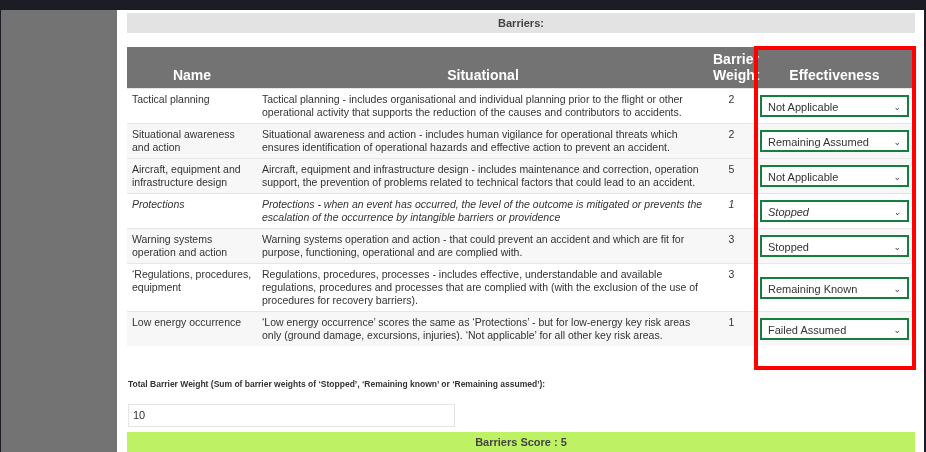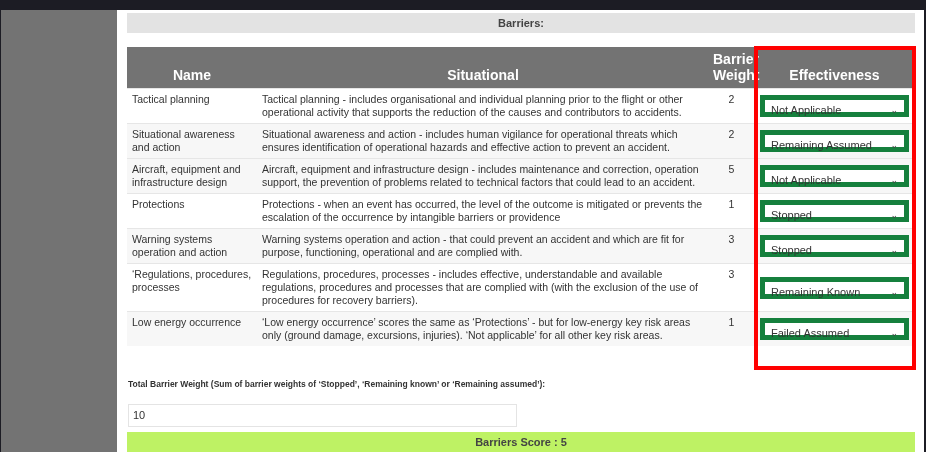--- a/index.html
+++ b/index.html
@@ -67,21 +67,21 @@
     }
     table.barriers tr.odd td { background: #ffffff; }
     table.barriers tr.even td { background: #f7f7f7; }
     td.weight { text-align: center; }
     td.eff { padding: 4px 6px 4px 6px !important; vertical-align: middle !important; }
     .sel {
       position: relative;
       box-sizing: border-box;
       width: 100%;
       height: 22px;
-      border: 5px solid #15803d;
+      border: 2px solid #15803d;
       background: #fff;
       font-size: 11px;
       color: #333;
       line-height: 20px;
       padding-left: 6px;
       cursor: pointer;
     }
     .sel .chev {
       position: absolute;
       right: 6px; top: 0;
@@ -101,21 +101,21 @@
       left: 1px; top: 369px;
       width: 420px;
       font-size: 8.5px;
       font-weight: bold;
       color: #333;
       line-height: 11px;
     }
     .total-input {
       position: absolute;
       left: 1px; top: 394px;
-      width: 389px; height: 23px;
+      width: 327px; height: 23px;
       box-sizing: border-box;
       border: 1px solid #e4e4e4;
       font-size: 11px;
       color: #333;
       line-height: 21px;
       padding-left: 4px;
       background: #fff;
     }
     .score-bar {
       position: absolute;
@@ -171,38 +171,38 @@
             </td>
           </tr>
           <tr class="even" style="height: 34px;">
             <td>Aircraft, equipment and infrastructure design</td>
             <td>Aircraft, equipment and infrastructure design - includes maintenance and correction, operation support, the prevention of problems related to technical factors that could lead to an accident.</td>
             <td class="weight">5</td>
             <td class="eff">
               <div class="sel"><span>Not Applicable</span><span class="chev">⌄</span></div>
             </td>
           </tr>
-          <tr class="odd" style="height: 34px;">
+          <tr class="odd" style="height: 34px; font-style: italic;">
             <td>Protections</td>
             <td>Protections - when an event has occurred, the level of the outcome is mitigated or prevents the escalation of the occurrence by intangible barriers or providence</td>
             <td class="weight">1</td>
             <td class="eff">
               <div class="sel"><span>Stopped</span><span class="chev">⌄</span></div>
             </td>
           </tr>
           <tr class="even" style="height: 34px;">
             <td>Warning systems operation and action</td>
             <td>Warning systems operation and action - that could prevent an accident and which are fit for purpose, functioning, operational and are complied with.</td>
             <td class="weight">3</td>
             <td class="eff">
               <div class="sel"><span>Stopped</span><span class="chev">⌄</span></div>
             </td>
           </tr>
           <tr class="odd" style="height: 47px;">
-            <td>‘Regulations, procedures, processes</td>
+            <td>‘Regulations, procedures, equipment</td>
             <td>Regulations, procedures, processes - includes effective, understandable and available regulations, procedures and processes that are complied with (with the exclusion of the use of procedures for recovery barriers).</td>
             <td class="weight">3</td>
             <td class="eff">
               <div class="sel"><span>Remaining Known</span><span class="chev">⌄</span></div>
             </td>
           </tr>
           <tr class="even" style="height: 34px;">
             <td>Low energy occurrence</td>
             <td>‘Low energy occurrence’ scores the same as ‘Protections’ - but for low-energy key risk areas only (ground damage, excursions, injuries). ‘Not applicable’ for all other key risk areas.</td>
             <td class="weight">1</td>

